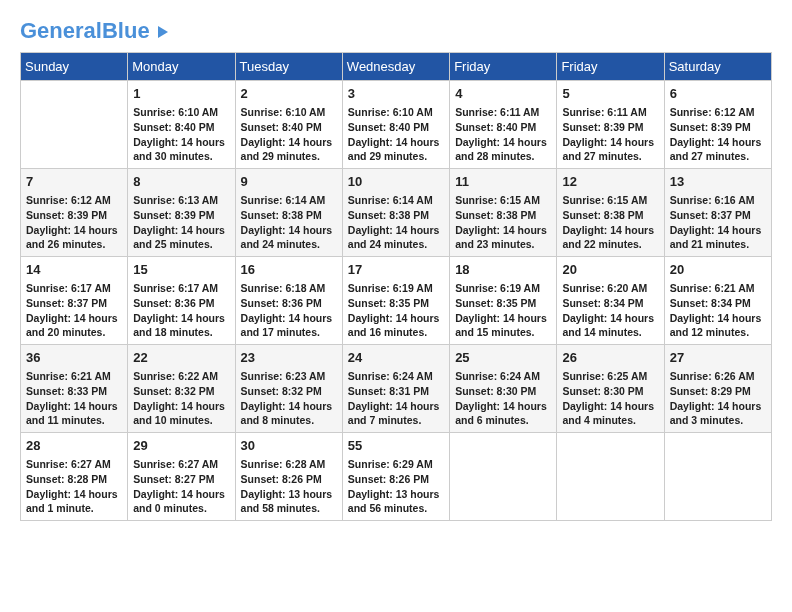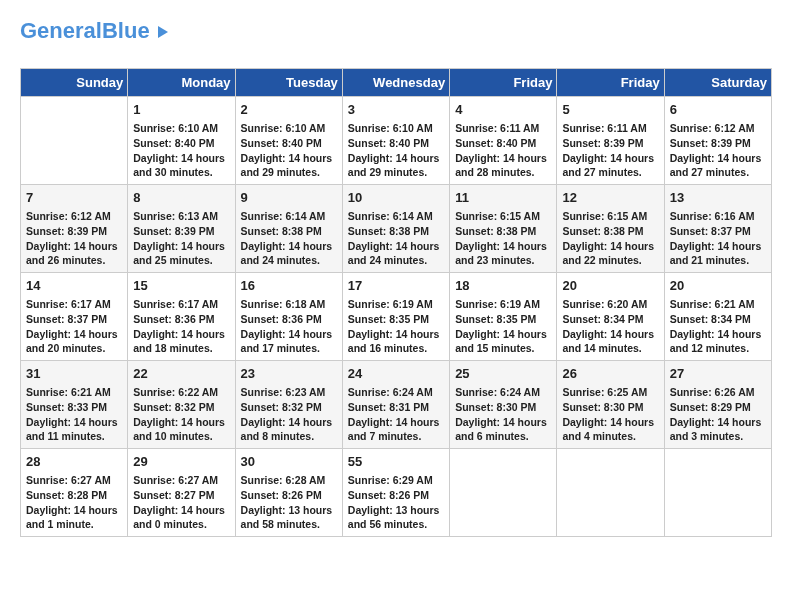--- a/index.html
+++ b/index.html
@@ -7,21 +7,21 @@
       font-family: Arial, sans-serif;
       background: #fff;
       width: 792px;
       min-height: 612px;
       padding: 20px;
     }
     .header-area {
       display: flex;
       justify-content: space-between;
       align-items: flex-end;
-      margin-bottom: 26px;
+      margin-bottom: 10px;
     }
     .logo {
       display: flex;
       flex-direction: column;
       align-items: flex-start;
     }
     .logo-text {
       font-size: 22px;
       font-weight: bold;
       color: #1a3a6b;
@@ -45,23 +45,23 @@
     }
     table {
       width: 100%;
       border-collapse: collapse;
       font-size: 11px;
     }
     thead tr th {
       background-color: #2255a4;
       color: #fff;
       padding: 6px 4px;
-      text-align: right;
+      text-align: left;
       font-size: 13px;
-      font-weight: bold;
+      font-weight: normal;
       border: 1px solid #ccc;
     }
     tbody tr td {
       border: 1px solid #ccc;
       vertical-align: top;
       padding: 4px 5px;
       min-height: 80px;
       height: 88px;
       color: #222;
       line-height: 1.4;
@@ -195,21 +195,21 @@
           <span class="day-number">20</span>
           <div class="cell-content">Sunrise: 6:20 AM<br>Sunset: 8:34 PM<br>Daylight: 14 hours<br>and 14 minutes.</div>
         </td>
         <td>
           <span class="day-number">20</span>
           <div class="cell-content">Sunrise: 6:21 AM<br>Sunset: 8:34 PM<br>Daylight: 14 hours<br>and 12 minutes.</div>
         </td>
       </tr>
       <tr>
         <td>
-          <span class="day-number">31</span>
+          <span class="day-number">36</span>
           <div class="cell-content">Sunrise: 6:21 AM<br>Sunset: 8:33 PM<br>Daylight: 14 hours<br>and 11 minutes.</div>
         </td>
         <td>
           <span class="day-number">22</span>
           <div class="cell-content">Sunrise: 6:22 AM<br>Sunset: 8:32 PM<br>Daylight: 14 hours<br>and 10 minutes.</div>
         </td>
         <td>
           <span class="day-number">23</span>
           <div class="cell-content">Sunrise: 6:23 AM<br>Sunset: 8:32 PM<br>Daylight: 14 hours<br>and 8 minutes.</div>
         </td>

